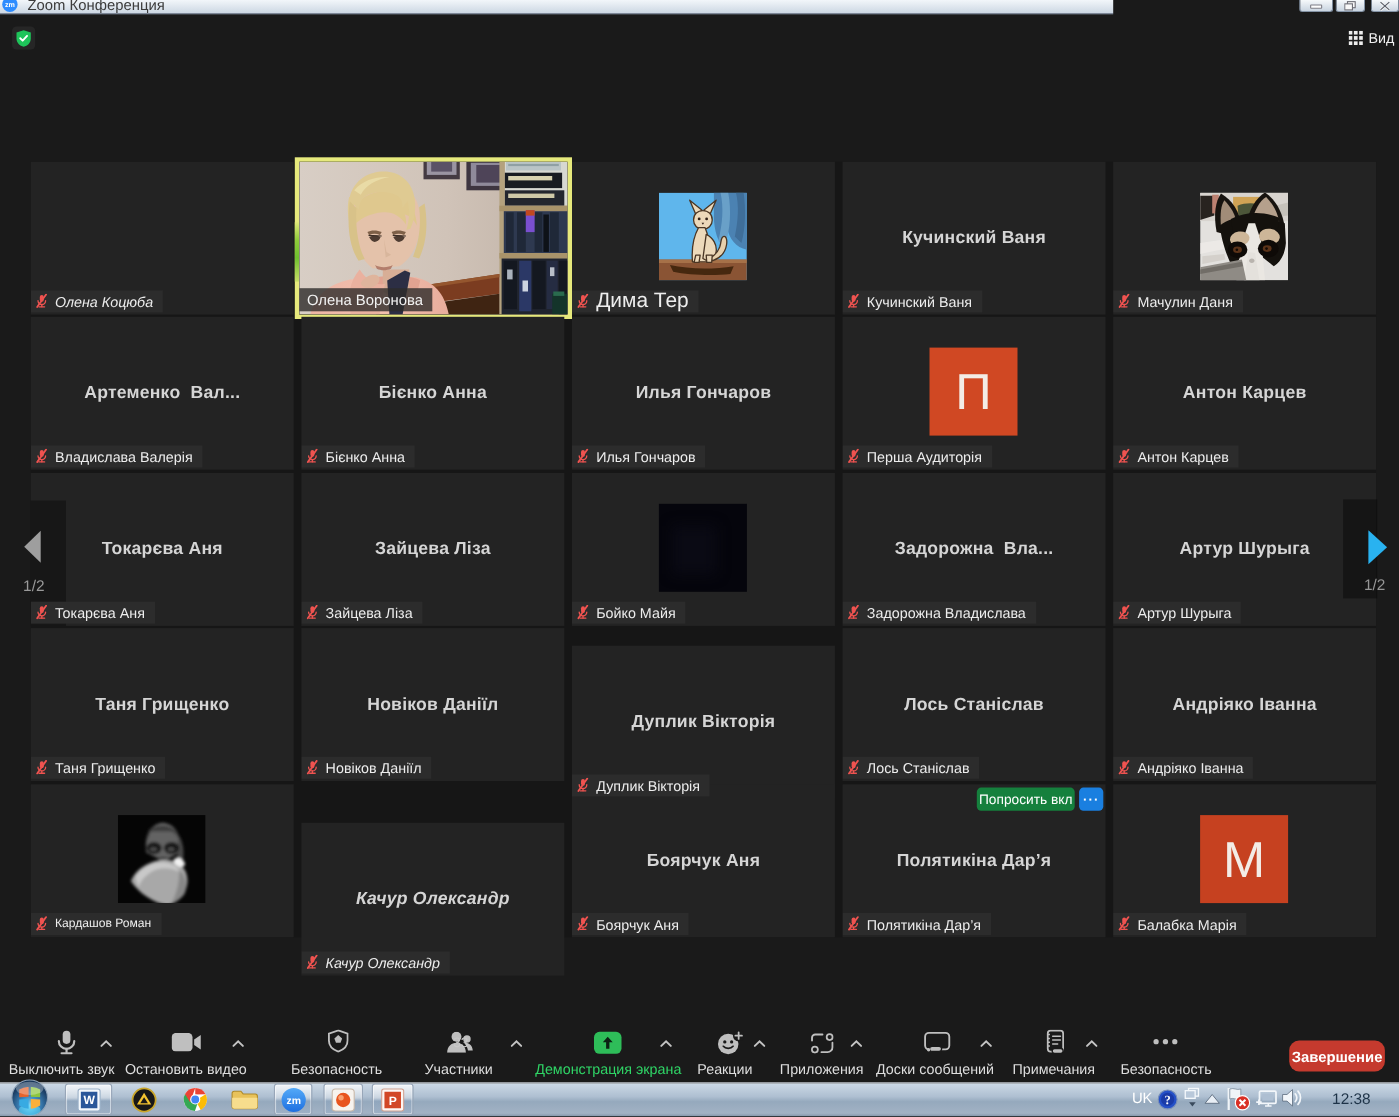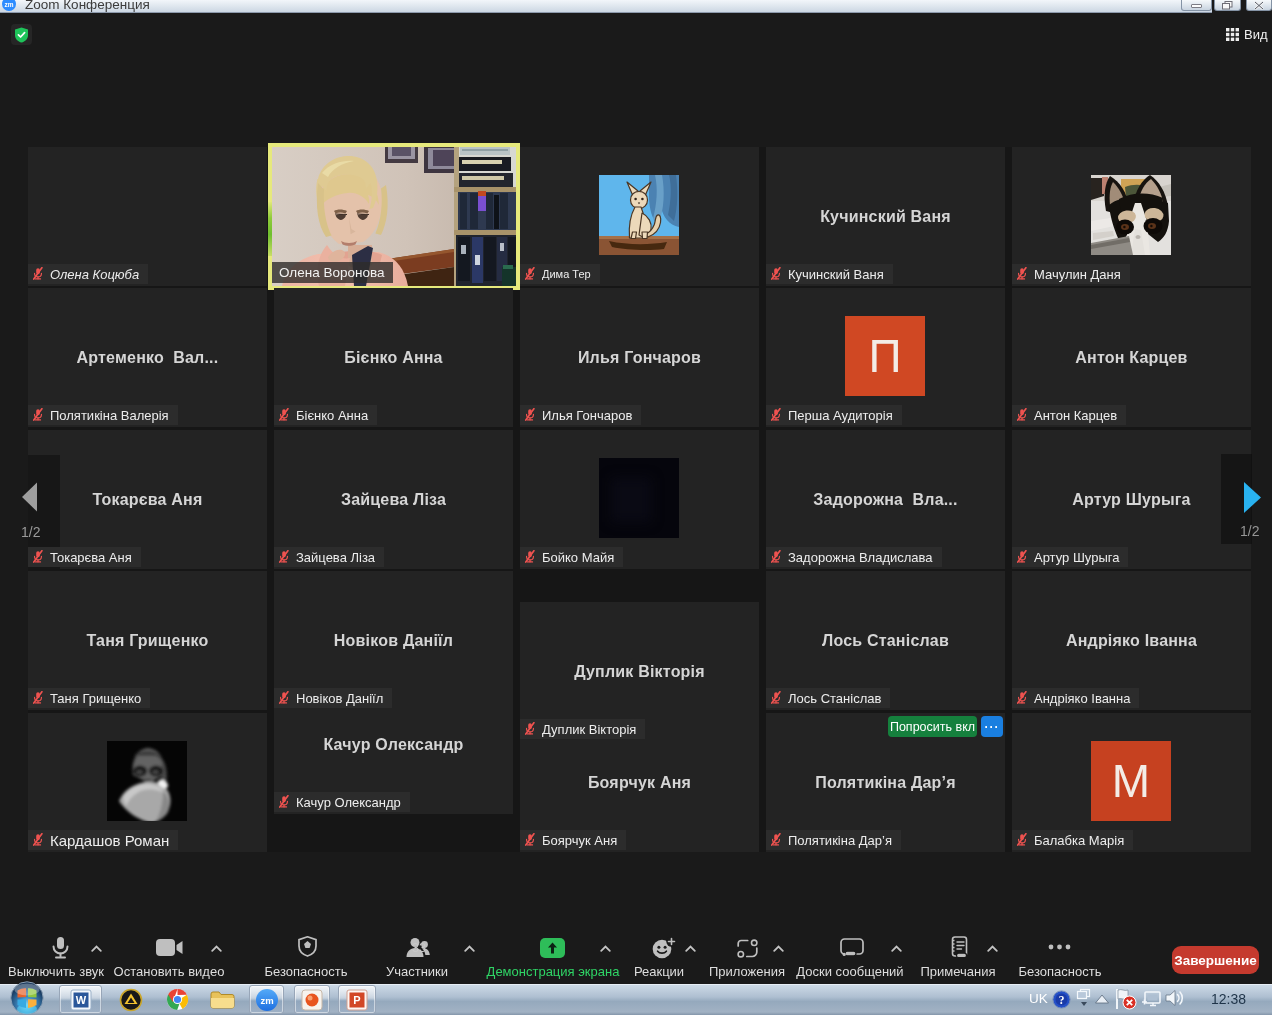--- a/index.html
+++ b/index.html
@@ -5,21 +5,21 @@
 body{position:relative;background:#1a1a1a;font-family:"Liberation Sans",sans-serif}
 .tile{position:absolute;width:239px;height:139px;background:#232323;overflow:hidden}
 .cn{position:absolute;left:0;right:0;top:0;bottom:0;display:flex;align-items:center;justify-content:center;font-weight:bold;font-size:16px;color:#d5d5d5;letter-spacing:.2px;white-space:pre}
 .nl{position:absolute;left:0;bottom:2px;height:20px;background:#2c2c2c;display:flex;align-items:center;gap:6px;padding:0 9px 0 4px;color:#ededed;white-space:nowrap;z-index:3}
 .av{position:absolute;left:79px;top:28px;width:80px;height:80px;overflow:hidden}
 .tb-ic{position:absolute;top:936px}
 .tb-lb{position:absolute;top:964px;font-size:13px;color:#dedede;transform:translateX(-50%);white-space:nowrap}
 .chev{position:absolute;width:11px;height:7px}
 
 </style></head><body>
-<div style="position:absolute;left:0;top:0;width:1212px;height:13px;background:linear-gradient(#f2f6fa,#ccd7e3);border-bottom:1px solid #8d9aac;box-sizing:border-box">
+<div style="position:absolute;left:0;top:0;width:1012px;height:13px;background:linear-gradient(#f2f6fa,#ccd7e3);border-bottom:1px solid #8d9aac;box-sizing:border-box">
 <div style="position:absolute;left:2px;top:-3px;width:14px;height:14px;border-radius:50%;background:#2d8cff;color:#fff;font-size:6.5px;display:flex;align-items:center;justify-content:center;font-weight:bold">zm</div>
 <div style="position:absolute;left:25px;top:-3px;font-size:13.5px;color:#3c3c3c">Zoom Конференция</div>
 </div>
 <div style="position:absolute;left:1181px;top:0;width:31px;height:11px;background:linear-gradient(#f6f9fb,#c9d4e0);border:1px solid #8493a5;border-top:none;border-radius:0 0 3px 3px;display:flex;align-items:center;justify-content:center">
     <div style="width:11px;height:4px;background:#fdfdfd;border:1px solid #7d7d85;border-radius:1px;margin-top:1px"></div>
   </div>
 <div style="position:absolute;left:1214px;top:0;width:27px;height:11px;background:linear-gradient(#f6f9fb,#c9d4e0);border:1px solid #8493a5;border-top:none;border-radius:0 0 3px 3px;display:flex;align-items:center;justify-content:center">
     <svg width="11" height="9" viewBox="0 0 11 9">
       <rect x="3" y="0.5" width="7" height="5.5" fill="#f8f8f8" stroke="#6e6e76"></rect>
       <rect x="0.5" y="2.5" width="7" height="5.5" fill="#f8f8f8" stroke="#6e6e76"></rect>
@@ -189,21 +189,21 @@
     <div class="nl" style="">
       <svg width="12" height="14" viewBox="0 0 16 18" style="flex:0 0 auto">
 <g stroke="#ef5350" stroke-width="1.6" fill="none" stroke-linecap="round">
 <rect x="5.6" y="1.2" width="4.8" height="8.2" rx="2.4" fill="#ef5350" stroke="none"></rect>
 <path d="M3.4 8.2a4.6 4.6 0 0 0 9.2 0"></path>
 <path d="M8 12.8v2.6"></path>
           <path d="M4.6 15.6h6.8"></path>
 </g>
 <path d="M13.2 0.6 2.4 15.8" stroke="#ef5350" stroke-width="2.2" stroke-linecap="round" fill="none"></path>
 </svg>
-      <span style="font-size:11px">Дима Тер</span>
+      <span style="font-size:19px">Дима Тер</span>
     </div>
   </div>
 <div class="tile" style="left:766px;top:147px;">
     <div class="cn">Кучинский Ваня</div>
     <div class="nl" style="">
       <svg width="12" height="14" viewBox="0 0 16 18" style="flex:0 0 auto">
 <g stroke="#ef5350" stroke-width="1.6" fill="none" stroke-linecap="round">
 <rect x="5.6" y="1.2" width="4.8" height="8.2" rx="2.4" fill="#ef5350" stroke="none"></rect>
 <path d="M3.4 8.2a4.6 4.6 0 0 0 9.2 0"></path>
 <path d="M8 12.8v2.6"></path>
@@ -265,21 +265,21 @@
     <div class="nl" style="">
       <svg width="12" height="14" viewBox="0 0 16 18" style="flex:0 0 auto">
 <g stroke="#ef5350" stroke-width="1.6" fill="none" stroke-linecap="round">
 <rect x="5.6" y="1.2" width="4.8" height="8.2" rx="2.4" fill="#ef5350" stroke="none"></rect>
 <path d="M3.4 8.2a4.6 4.6 0 0 0 9.2 0"></path>
 <path d="M8 12.8v2.6"></path>
           <path d="M4.6 15.6h6.8"></path>
 </g>
 <path d="M13.2 0.6 2.4 15.8" stroke="#ef5350" stroke-width="2.2" stroke-linecap="round" fill="none"></path>
 </svg>
-      <span style="font-size:13px">Полятикіна Валерія</span>
+      <span style="font-size:13px">Владислава Валерія</span>
     </div>
   </div>
 <div class="tile" style="left:274px;top:288px;">
     <div class="cn">Бієнко Анна</div>
     <div class="nl" style="">
       <svg width="12" height="14" viewBox="0 0 16 18" style="flex:0 0 auto">
 <g stroke="#ef5350" stroke-width="1.6" fill="none" stroke-linecap="round">
 <rect x="5.6" y="1.2" width="4.8" height="8.2" rx="2.4" fill="#ef5350" stroke="none"></rect>
 <path d="M3.4 8.2a4.6 4.6 0 0 0 9.2 0"></path>
 <path d="M8 12.8v2.6"></path>
@@ -435,21 +435,21 @@
 <rect x="5.6" y="1.2" width="4.8" height="8.2" rx="2.4" fill="#ef5350" stroke="none"></rect>
 <path d="M3.4 8.2a4.6 4.6 0 0 0 9.2 0"></path>
 <path d="M8 12.8v2.6"></path>
           <path d="M4.6 15.6h6.8"></path>
 </g>
 <path d="M13.2 0.6 2.4 15.8" stroke="#ef5350" stroke-width="2.2" stroke-linecap="round" fill="none"></path>
 </svg>
       <span style="font-size:13px">Новіков Даніїл</span>
     </div>
   </div>
-<div class="tile" style="left:520px;top:602px;text-decoration:underline;">
+<div class="tile" style="left:520px;top:587px;text-decoration:underline;">
     <div class="cn">Дуплик Вікторія</div>
     <div class="nl" style="">
       <svg width="12" height="14" viewBox="0 0 16 18" style="flex:0 0 auto">
 <g stroke="#ef5350" stroke-width="1.6" fill="none" stroke-linecap="round">
 <rect x="5.6" y="1.2" width="4.8" height="8.2" rx="2.4" fill="#ef5350" stroke="none"></rect>
 <path d="M3.4 8.2a4.6 4.6 0 0 0 9.2 0"></path>
 <path d="M8 12.8v2.6"></path>
           <path d="M4.6 15.6h6.8"></path>
 </g>
 <path d="M13.2 0.6 2.4 15.8" stroke="#ef5350" stroke-width="2.2" stroke-linecap="round" fill="none"></path>
@@ -513,24 +513,24 @@
     <div class="nl" style="">
       <svg width="12" height="14" viewBox="0 0 16 18" style="flex:0 0 auto">
 <g stroke="#ef5350" stroke-width="1.6" fill="none" stroke-linecap="round">
 <rect x="5.6" y="1.2" width="4.8" height="8.2" rx="2.4" fill="#ef5350" stroke="none"></rect>
 <path d="M3.4 8.2a4.6 4.6 0 0 0 9.2 0"></path>
 <path d="M8 12.8v2.6"></path>
           <path d="M4.6 15.6h6.8"></path>
 </g>
 <path d="M13.2 0.6 2.4 15.8" stroke="#ef5350" stroke-width="2.2" stroke-linecap="round" fill="none"></path>
 </svg>
-      <span style="font-size:15px">Кардашов Роман</span>
-    </div>
-  </div>
-<div class="tile" style="left:274px;top:675px;">
+      <span style="font-size:11px">Кардашов Роман</span>
+    </div>
+  </div>
+<div class="tile" style="left:274px;top:748px;font-style:italic;">
     <div class="cn">Качур Олександр</div>
     <div class="nl" style="">
       <svg width="12" height="14" viewBox="0 0 16 18" style="flex:0 0 auto">
 <g stroke="#ef5350" stroke-width="1.6" fill="none" stroke-linecap="round">
 <rect x="5.6" y="1.2" width="4.8" height="8.2" rx="2.4" fill="#ef5350" stroke="none"></rect>
 <path d="M3.4 8.2a4.6 4.6 0 0 0 9.2 0"></path>
 <path d="M8 12.8v2.6"></path>
           <path d="M4.6 15.6h6.8"></path>
 </g>
 <path d="M13.2 0.6 2.4 15.8" stroke="#ef5350" stroke-width="2.2" stroke-linecap="round" fill="none"></path>

